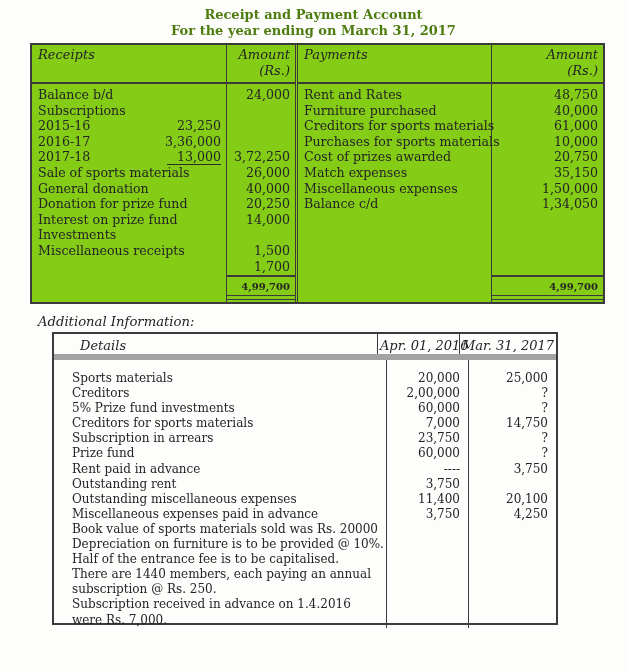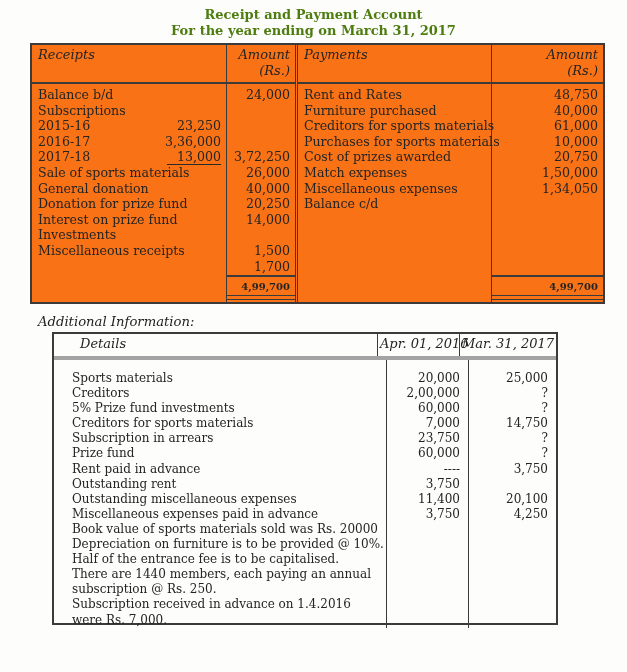--- a/index.html
+++ b/index.html
@@ -9,21 +9,21 @@
     background:#fdfdfc; color:#242424;
     font-family:"DejaVu Serif", serif;
     overflow:hidden;
   }
   .title-block { position:absolute; top:7px; left:0; width:100%; text-align:center; }
   .title-line { font-weight:bold; font-size:13px; line-height:16px; color:#4d7c0f; }
 
   
   .t1 {
     position:absolute; left:30px; top:43px; width:575px; height:261px;
-    border:2px solid #3b3b3b; display:flex; background:#f97316;
+    border:2px solid #3b3b3b; display:flex; background:#84cc16;
   }
   .t1col { display:flex; flex-direction:column; }
   .col-receipts  { width:195px; border-right:1px solid #3b3b3b; }
   .col-amt1      { width:71px;  border-right:3px double #3b3b3b; }
   .col-payments  { width:194px; border-right:1px solid #3b3b3b; }
   .col-amt2      { flex:1; }
   .t1 .hd {
     height:39px; border-bottom:2px solid #3b3b3b;
     font-style:italic; font-size:13px; line-height:16px; padding:2px 6px 0 6px;
   }
@@ -47,21 +47,21 @@
   .add-info {
     position:absolute; left:38px; top:314px;
     font-style:italic; font-size:13.2px; color:#1e1e1e;
   }
 
   
   .t2 {
     position:absolute; left:52px; top:332px; width:506px; height:293px;
     border:2px solid #3b3b3b; display:flex; flex-direction:column; background:#fdfdfc;
   }
-  .t2-hd { display:flex; height:26px; border-bottom:4px solid #a3a3a3;align-items:flex-end; }
+  .t2-hd { display:flex; height:26px; border-bottom:6px solid #a3a3a3; }
   .t2-bd { flex:1; display:flex; }
   .t2c-details { width:333px; border-right:1px solid #3b3b3b; }
   .t2c-apr     { width:82px;  border-right:1px solid #3b3b3b; }
   .t2c-mar     { flex:1; }
   .t2-hd .cell {
     font-style:italic; font-size:13px; line-height:24px; white-space:nowrap;
   }
   .t2-hd .details-h { padding-left:26px; }
   .t2-hd .center-h { text-align:center; padding:0 2px; }
   .t2col { padding-top:11px; }
@@ -183,20 +183,21 @@
       <div class="hd right">
         <div>Amount</div>
         <div>(Rs.)</div>
       </div>
       <div class="bd">
         <div class="ln num">48,750</div>
         <div class="ln num">40,000</div>
         <div class="ln num">61,000</div>
         <div class="ln num">10,000</div>
         <div class="ln num">20,750</div>
+        <div class="ln num">35,150</div>
         <div class="ln num">1,50,000</div>
         <div class="ln num">1,34,050</div>
       </div>
       <div class="total-cell">4,99,700</div>
       <div class="dbl"></div>
       <div class="spacer"></div>
     </div>
   </div>
 
   <div class="add-info">Additional Information:</div>

